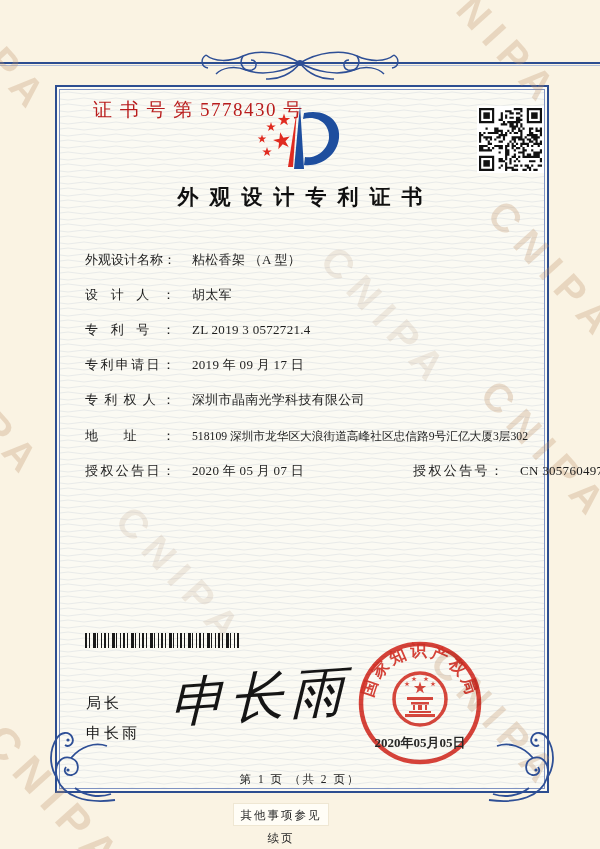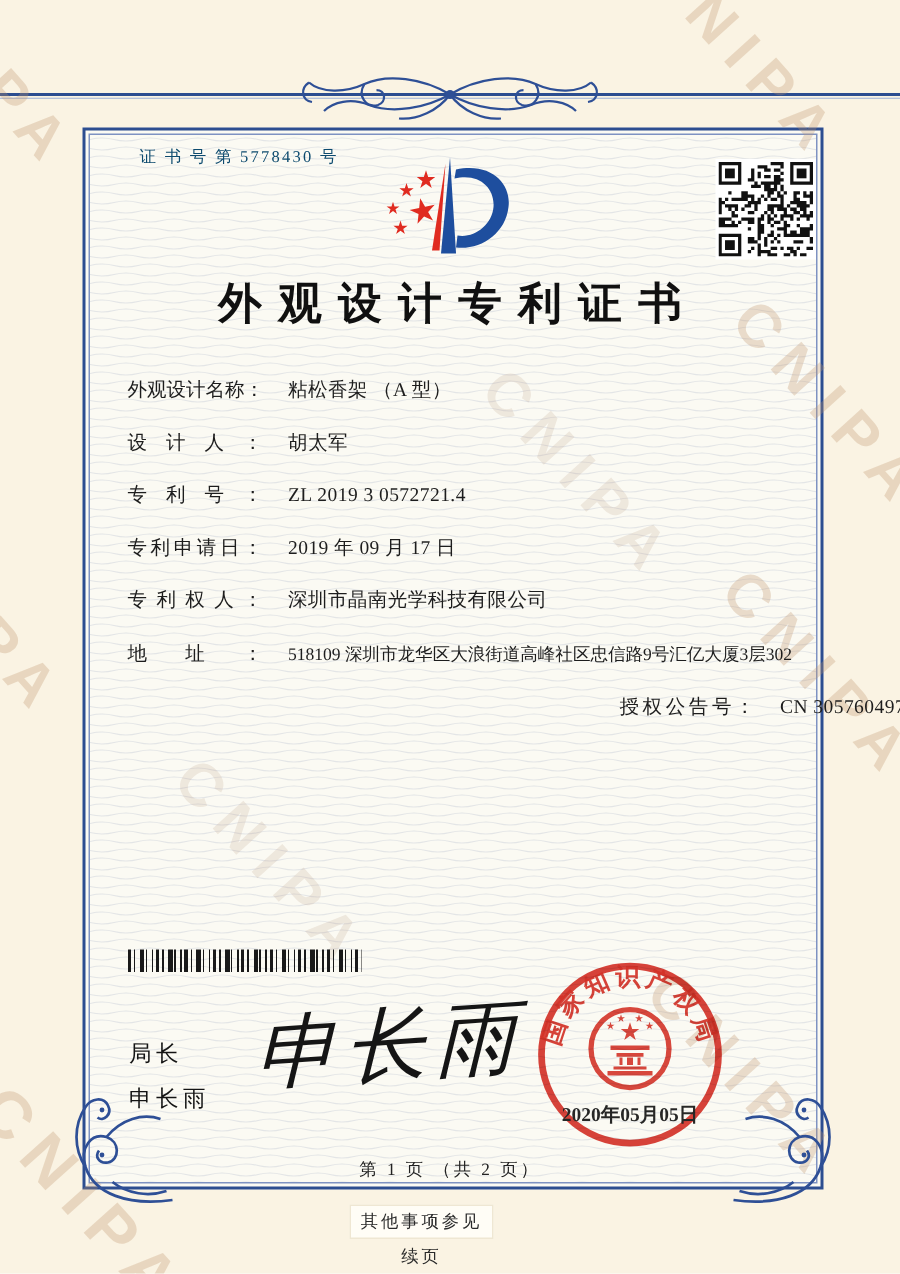--- a/index.html
+++ b/index.html
@@ -24,26 +24,26 @@
     left:55px;top:85px;width:494px;height:708px;z-index:1;
     border:2.5px solid #2c4d90;background:#fbfaf3;box-sizing:border-box;
   }
   #frame-inner{
     position:absolute;left:2px;top:2px;right:2px;bottom:2px;
     border:1px solid #7e92c2;overflow:hidden;
   }
   #wave-bg{position:absolute;left:0;top:0;}
   
   .content{z-index:3;}
-  #cert-no{left:93px;top:97px;font-size:11px;letter-spacing:1.5px;color:#0c4a6e;}
+  #cert-no{left:93px;top:97px;font-size:19px;letter-spacing:1.5px;color:#b91c1c;}
   #logo{left:240px;top:103px;width:120px;height:72px;}
   #qr{left:477px;top:106px;width:63px;height:63px;background:#fff;padding:2px;}
   #title{
     left:0;top:183px;width:600px;text-align:center;
-    font-size:29px;font-weight:bold;letter-spacing:11px;text-indent:11px;color:#101010;
+    font-size:21px;font-weight:bold;letter-spacing:11px;text-indent:11px;color:#101010;
   }
   .field-row{position:absolute;left:85px;white-space:nowrap;font-size:13px;color:#1d1d1d;z-index:3;}
   .flabel{display:inline-block;width:90px;text-align:justify;text-align-last:justify;}
   .fvalue{margin-left:17px;letter-spacing:0.3px;}
   .fvalue.small{font-size:11.7px;letter-spacing:0;}
   #grant-no-field{position:absolute;left:328px;top:0;}
   #paras{left:80px;top:488px;width:443px;z-index:3;}
   #paras p{
     margin:0;font-size:13px;line-height:23px;text-indent:2em;
     text-align:justify;letter-spacing:0.6px;color:#1f1f1f;
@@ -296,20 +296,21 @@
 <div class="field-row" style="top:356px">
   <span class="flabel">专利申请日：</span><span class="fvalue">2019 年 09 月 17 日</span>
 </div>
 <div class="field-row" style="top:391px">
   <span class="flabel">专利权人：</span><span class="fvalue">深圳市晶南光学科技有限公司</span>
 </div>
 <div class="field-row" style="top:427px">
   <span class="flabel">地址：</span><span class="fvalue small">518109 深圳市龙华区大浪街道高峰社区忠信路9号汇亿大厦3层302</span>
 </div>
 <div class="field-row" style="top:462px">
+  <span><span class="flabel">授权公告日：</span><span class="fvalue">2020 年 05 月 07 日</span></span>
   <span id="grant-no-field"><span class="flabel">授权公告号：</span><span class="fvalue">CN 305760497 S</span></span>
 </div>
 
 <div id="paras" class="abs content">
 </div>
 
 <div id="barcode" class="abs content"></div>
 
 <div id="director" class="abs content">
   <div>局长</div>

